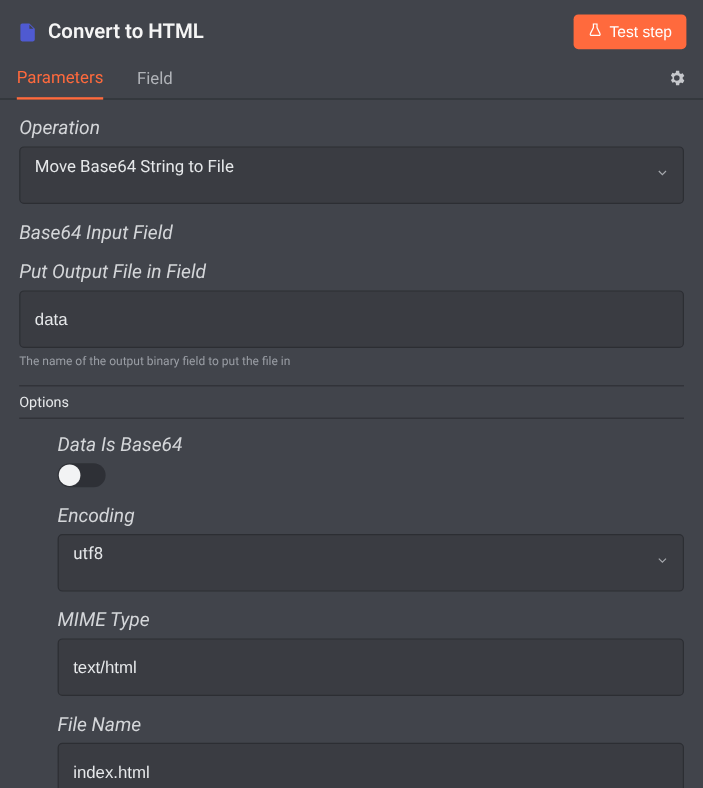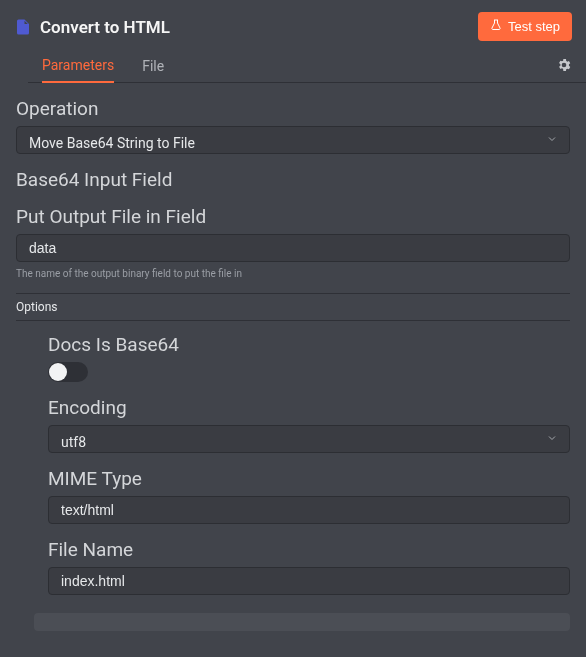--- a/index.html
+++ b/index.html
@@ -48,21 +48,20 @@
     gap: 6px;
     cursor: pointer;
   }
   .test-btn svg { width: 12px; height: 14px; }
   .tabs {
     display: flex;
     align-items: center;
     padding: 0 14px;
     border-bottom: 1px solid #2e3036;
     position: relative;
-    margin-left: 28px;
   }
   .tab {
     padding: 8px 0;
     margin-right: 28px;
     color: #b0b3b8;
     cursor: pointer;
     font-size: 14px;
   }
   .tab.active {
     color: #ff6a3d;
@@ -75,34 +74,35 @@
     top: 8px;
     color: #c6c8cc;
     cursor: pointer;
   }
   .gear svg { width: 16px; height: 16px; }
   .content {
     padding: 14px 16px;
   }
   .field-group { margin-bottom: 14px; }
   .label {
-    font-size: 19px;
+    font-size: 16px;
     color: #d4d6d9;
     margin-bottom: 6px;
     display: block;
+    font-style: italic;
   }
   .select, .input {
     width: 100%;
     background: #3a3c42;
     border: 1px solid #2c2e33;
     border-radius: 4px;
     color: #e6e8ea;
     padding: 8px 12px;
     font-size: 14px;
-    height: 28px;
+    height: 48px;
   }
   .select-wrap {
     position: relative;
   }
   .select-wrap .chevron {
     position: absolute;
     right: 12px;
     top: 50%;
     transform: translateY(-50%);
     pointer-events: none;
@@ -179,21 +179,21 @@
       <svg viewBox="0 0 24 24" fill="none" stroke="#fff" stroke-width="2">
           <path d="M9 2v6l-5 10a2 2 0 0 0 1.8 3h12.4a2 2 0 0 0 1.8-3l-5-10V2M8 2h8"></path>
         </svg>
     </span>
     <span>Test step</span>
   </button>
 </div>
 
 <div class="tabs">
   <div class="tab active">Parameters</div>
-  <div class="tab">File</div>
+  <div class="tab">Field</div>
   <span class="gear">
     <svg viewBox="0 0 24 24" fill="#c6c8cc">
         <path d="M19.4 13a7.5 7.5 0 0 0 0-2l2-1.6-2-3.4-2.4 1a7.6 7.6 0 0 0-1.7-1L15 3h-4l-.3 2.5a7.6 7.6 0 0 0-1.7 1l-2.4-1-2 3.4L6.6 11a7.5 7.5 0 0 0 0 2l-2 1.6 2 3.4 2.4-1a7.6 7.6 0 0 0 1.7 1L11 21h4l.3-2.5a7.6 7.6 0 0 0 1.7-1l2.4 1 2-3.4zM12 15.5A3.5 3.5 0 1 1 15.5 12 3.5 3.5 0 0 1 12 15.5z"></path>
       </svg>
   </span>
 </div>
 
 <div class="content">
 
   <div class="field-group">
@@ -216,21 +216,21 @@
     <label class="label">Put Output File in Field</label>
     <input class="input" type="text" value="data" style="">
     <div class="helper">The name of the output binary field to put the file in</div>
   </div>
 
   <div class="options-header">Options</div>
 
   <div class="options-body">
 
     <div class="field-group">
-      <label class="label">Docs Is Base64</label>
+      <label class="label">Data Is Base64</label>
       <div class="toggle">
         <div class="toggle-knob"></div>
       </div>
     </div>
 
     <div class="field-group">
       <label class="label">Encoding</label>
       <div class="select-wrap">
         <div class="select">utf8</div>
         <span class="chevron">

